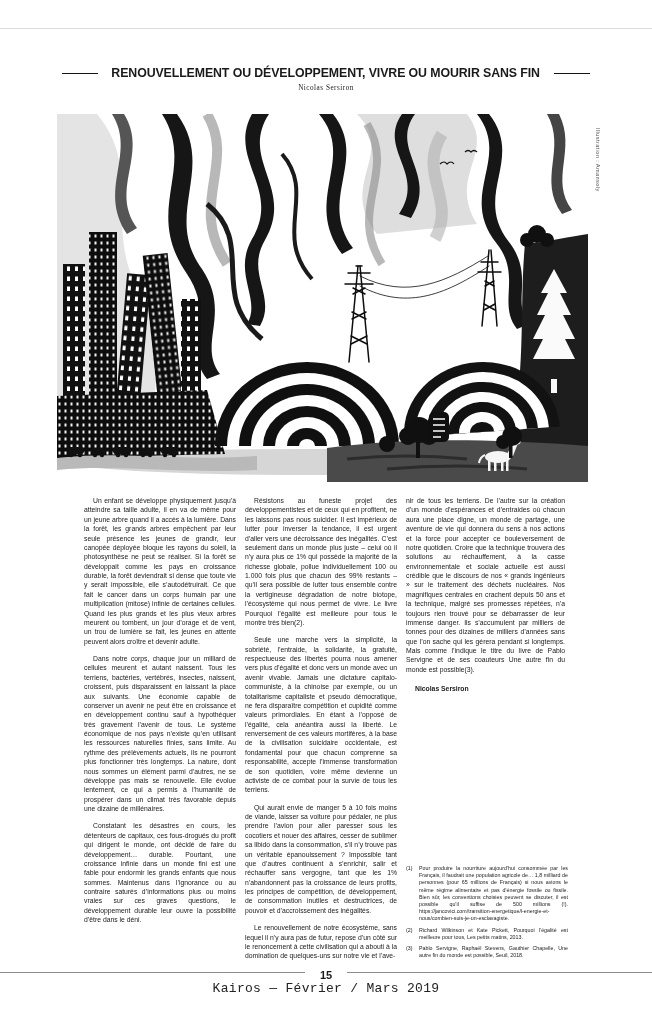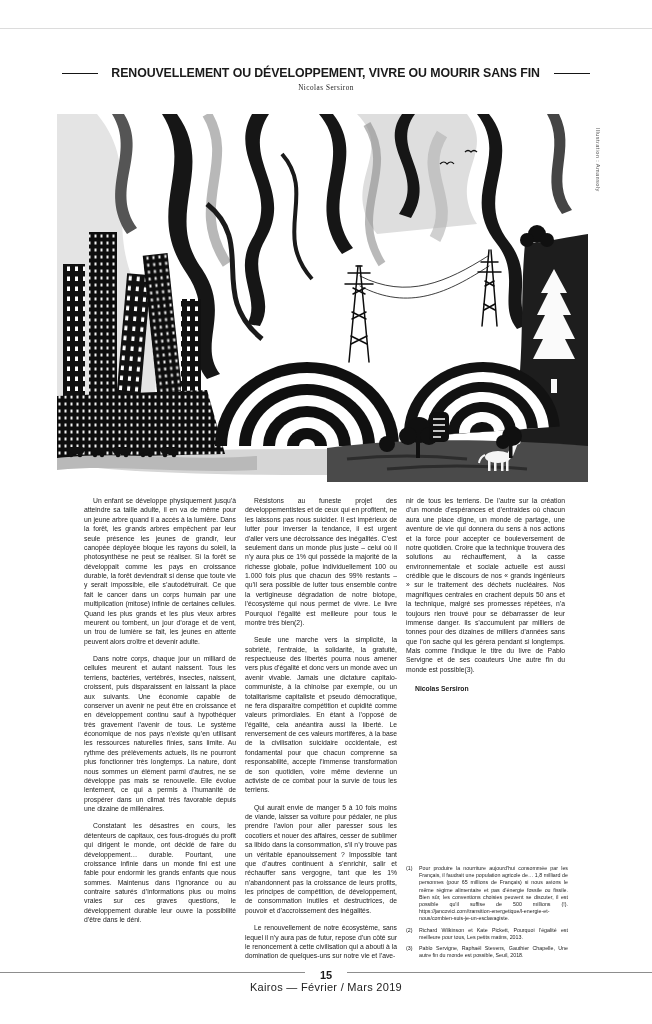--- a/index.html
+++ b/index.html
@@ -40,21 +40,21 @@
   .footnotes{position:absolute;left:406px;top:845px;width:162px;font-size:5.3px;line-height:1.36;color:#222;}
   .fn{display:flex;gap:3px;margin-bottom:4px;}
   .fn-num{flex:0 0 10px;}
   .fn-text{flex:1;text-align:justify;}
 
   
   .footer-rule{position:absolute;top:952px;left:0;width:652px;border-top:1px solid #8d8d8d;height:0;}
   .page-number-wrap{position:absolute;top:945px;left:0;width:652px;text-align:center;}
   .page-number-wrap span{background:#fff;padding:0 15px;font-weight:bold;font-size:11px;}
   .issue-line{position:absolute;top:961px;left:0;width:652px;text-align:center;
-    font-family:Liberation Sans, sans-serif;font-size:11px;color:#222;letter-spacing:.3px;}
+    font-family:Liberation Mono, monospace;font-size:13px;color:#222;letter-spacing:.3px;}
 </style>
 </head>
 <body>
 
 <div class="page">
 
   <div class="hairline top"></div>
 
   <div class="header">
     <div class="title-row">

